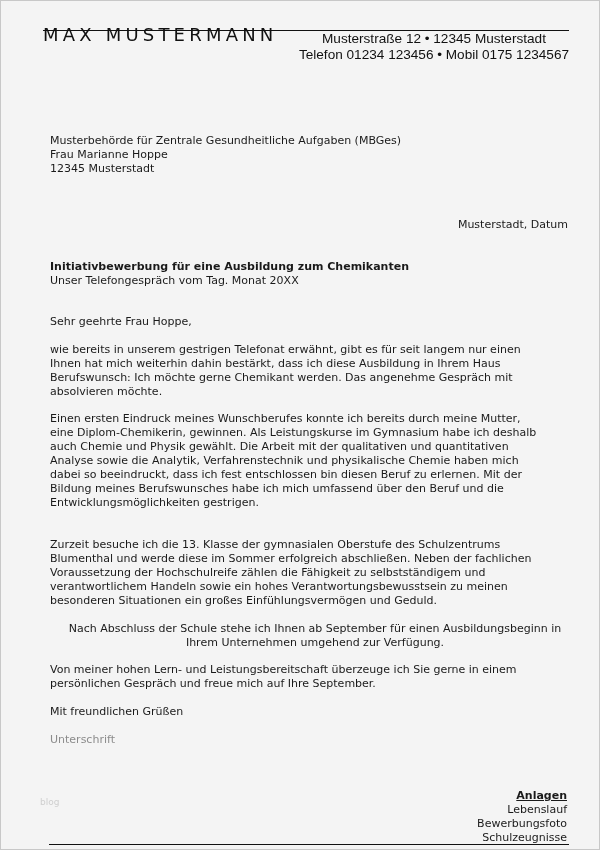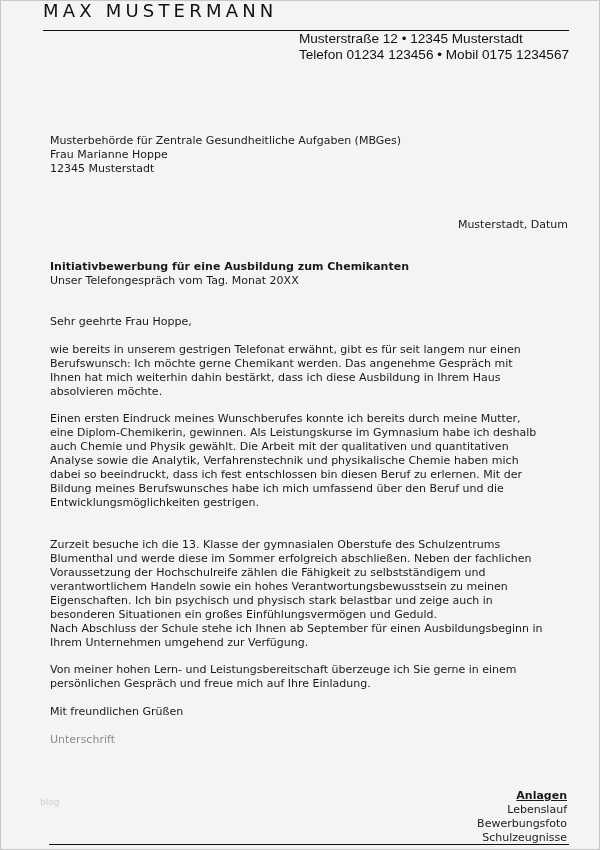--- a/index.html
+++ b/index.html
@@ -18,41 +18,41 @@
     .page-frame {
       position: absolute;
       left: 0; top: 0;
       width: 598px; height: 848px;
       border: 1px solid #c8c8c8;
       background: #f4f4f4;
     }
     .name {
       position: absolute;
       left: 43px;
-      top: 0;
+      top: 24px;
       font-family: "DejaVu Sans", sans-serif;
       font-size: 18px;
       letter-spacing: 4.2px;
       color: #111;
       line-height: 22px;
       white-space: nowrap;
     }
     .top-rule {
       position: absolute;
       left: 43px;
       top: 30px;
       width: 526px;
       height: 1px;
       background: #111;
     }
     .contact {
       position: absolute;
       right: 31px;
       top: 31px;
-      text-align: left;
+      text-align: center;
       font-family: "Liberation Sans", sans-serif;
       font-size: 13.6px;
       line-height: 16px;
       color: #111;
     }
     .contact div { white-space: nowrap; }
     .body-text {
       font-family: "DejaVu Sans", sans-serif;
       font-size: 11px;
       line-height: 14px;
@@ -159,48 +159,47 @@
 <div class="subject body-text">
   <div class="subject-title">Initiativbewerbung für eine Ausbildung zum Chemikanten</div>
   <div class="subject-ref">Unser Telefongespräch vom Tag. Monat 20XX</div>
 </div>
 
 <div class="salutation body-text">Sehr geehrte Frau Hoppe,</div>
 
 <div id="paragraphs-container">
     <div class="para body-text" style="top: 343px;">
       <div>wie bereits in unserem gestrigen Telefonat erwähnt, gibt es für seit langem nur einen</div>
+      <div>Ihnen hat mich weiterhin dahin bestärkt, dass ich diese Ausbildung in Ihrem Haus</div>
       <div>Berufswunsch: Ich möchte gerne Chemikant werden. Das angenehme Gespräch mit</div>
-      <div>Ihnen hat mich weiterhin dahin bestärkt, dass ich diese Ausbildung in Ihrem Haus</div>
       <div>absolvieren möchte.</div>
     </div>
     <div class="para body-text" style="top: 412px;">
       <div>Einen ersten Eindruck meines Wunschberufes konnte ich bereits durch meine Mutter,</div>
       <div>eine Diplom-Chemikerin, gewinnen. Als Leistungskurse im Gymnasium habe ich deshalb</div>
       <div>auch Chemie und Physik gewählt. Die Arbeit mit der qualitativen und quantitativen</div>
       <div>Analyse sowie die Analytik, Verfahrenstechnik und physikalische Chemie haben mich</div>
       <div>dabei so beeindruckt, dass ich fest entschlossen bin diesen Beruf zu erlernen. Mit der</div>
       <div>Bildung meines Berufswunsches habe ich mich umfassend über den Beruf und die</div>
       <div>Entwicklungsmöglichkeiten gestrigen.</div>
     </div>
     <div class="para body-text" style="top: 538px;">
       <div>Zurzeit besuche ich die 13. Klasse der gymnasialen Oberstufe des Schulzentrums</div>
       <div>Blumenthal und werde diese im Sommer erfolgreich abschließen. Neben der fachlichen</div>
       <div>Voraussetzung der Hochschulreife zählen die Fähigkeit zu selbstständigem und</div>
       <div>verantwortlichem Handeln sowie ein hohes Verantwortungsbewusstsein zu meinen</div>
-      <div>Eigenschaften. Ich bin psychisch und physisch stark belastbar und zeige auch in</div>
       <div>besonderen Situationen ein großes Einfühlungsvermögen und Geduld.</div>
     </div>
-    <div class="para body-text" style="top: 622px;">
+    <div class="para body-text" style="top: 622px; text-align: center;">
       <div>Nach Abschluss der Schule stehe ich Ihnen ab September für einen Ausbildungsbeginn in</div>
       <div>Ihrem Unternehmen umgehend zur Verfügung.</div>
     </div>
     <div class="para body-text" style="top: 663px;">
       <div>Von meiner hohen Lern- und Leistungsbereitschaft überzeuge ich Sie gerne in einem</div>
-      <div>persönlichen Gespräch und freue mich auf Ihre Einladung.</div>
+      <div>persönlichen Gespräch und freue mich auf Ihre September.</div>
     </div>
   </div>
 
 <div class="closing body-text">Mit freundlichen Grüßen</div>
 <div class="signature body-text">Unterschrift</div>
 
 <div class="watermark">blog</div>
 
 <div class="attachments body-text">
   <div class="att-title">Anlagen</div>

